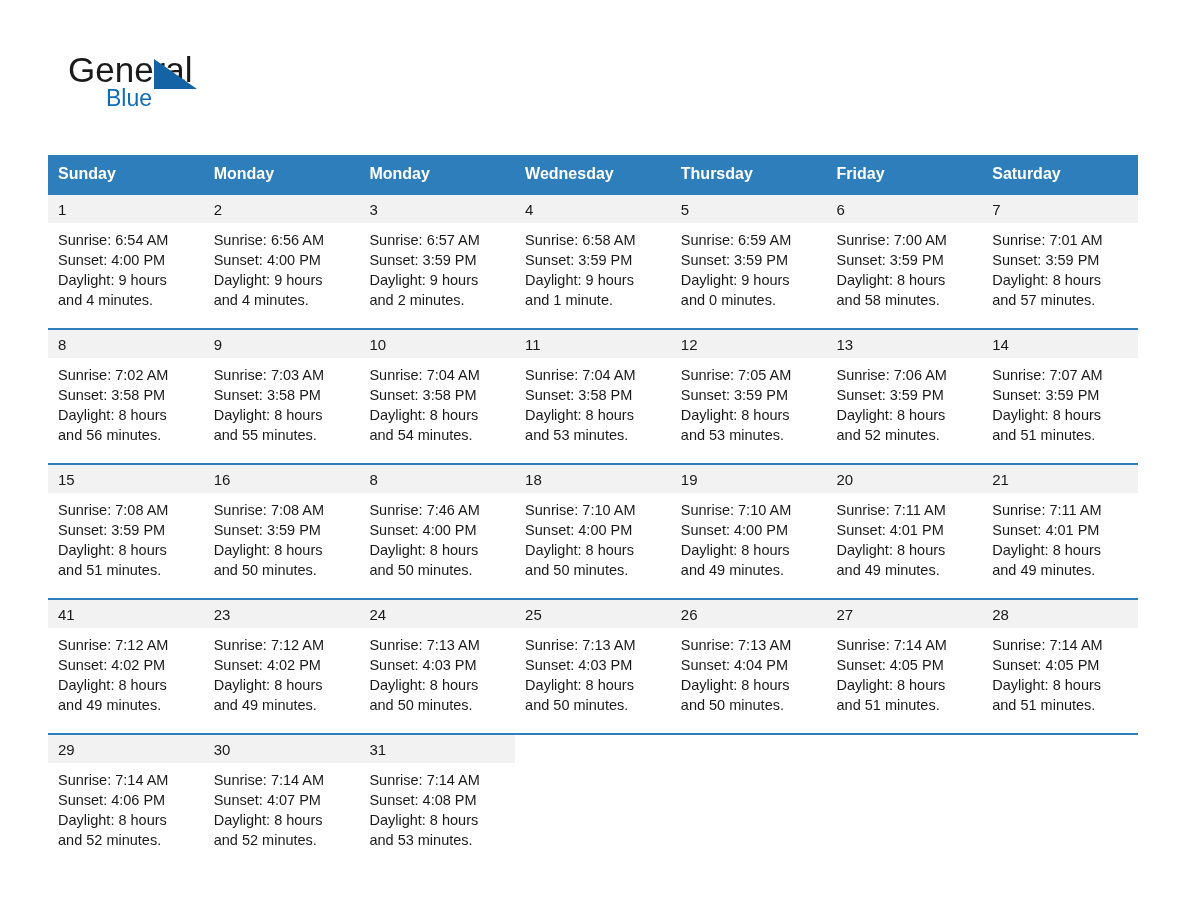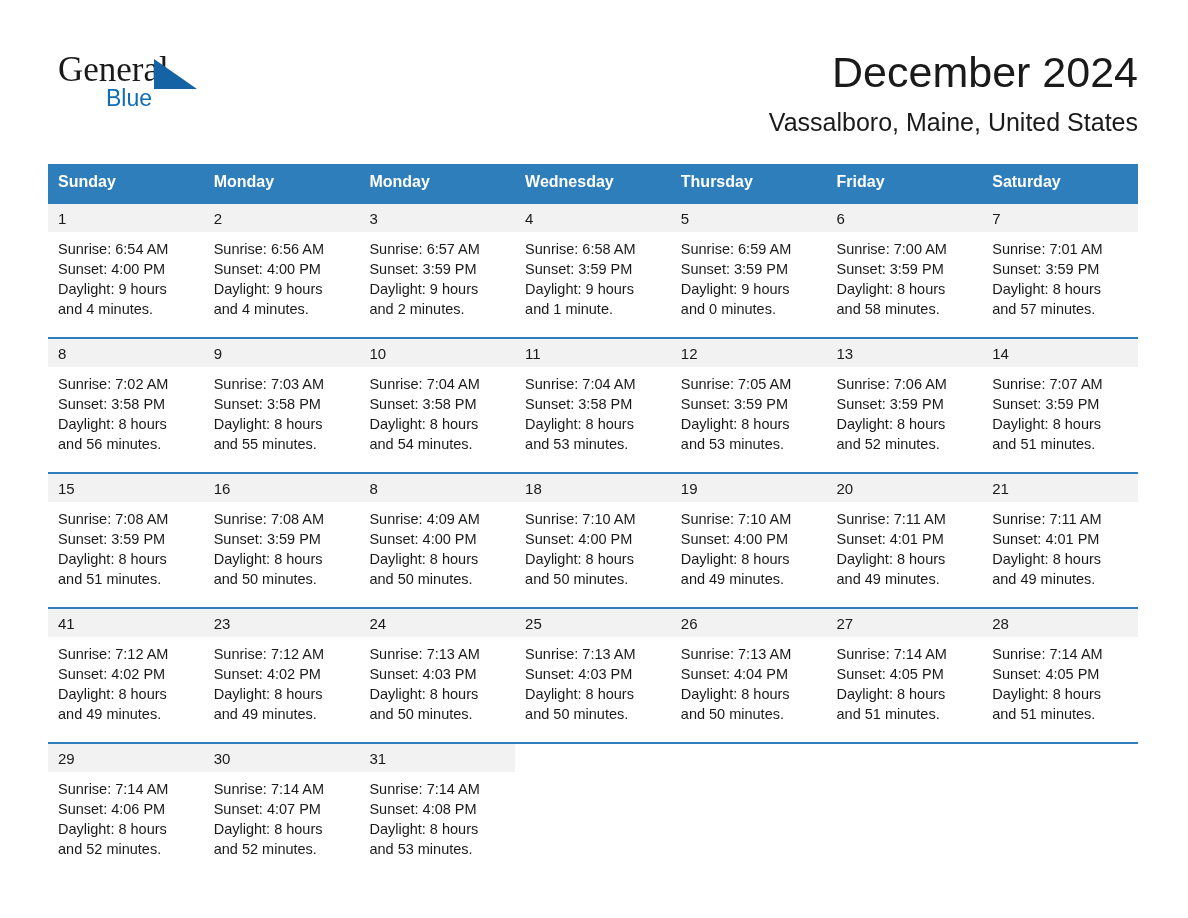--- a/index.html
+++ b/index.html
@@ -30,27 +30,27 @@
     box-sizing: border-box;
   }
   .brand {
     position: relative;
     width: 200px;
     height: 80px;
     flex: 0 0 auto;
   }
   .brand-general {
     position: absolute;
-    left: 0;
+    left: 10px;
     top: 4px;
     font-size: 35px;
     letter-spacing: 0px;
     color: #1a1a1a;
     line-height: 1;
-    font-family: Liberation Serif, serif;
+    font-family: Liberation Sans, sans-serif;
   }
   .brand-triangle {
     position: absolute;
     left: 96px;
     top: 11px;
     width: 0;
     height: 0;
     border-left: 43px solid #1464a5;
     border-top: 30px solid transparent;
   }
@@ -144,24 +144,20 @@
 <div class="page">
 
   <div class="header">
 
     <div class="brand">
       <span class="brand-general">General</span>
       <span class="brand-triangle"></span>
       <span class="brand-blue">Blue</span>
     </div>
 
-    <div class="title-block">
-      <h1 class="month-title">December 2024</h1>
-      <div class="location-subtitle">Vassalboro, Maine, United States</div>
-    </div>
 
   </div>
 
   <table class="calendar">
     <colgroup>
       <col>
         <col>
         <col>
         <col>
         <col>
@@ -325,21 +321,21 @@
             <div class="cell-body">
               <div class="cell-line">Sunrise: 7:08 AM</div>
               <div class="cell-line">Sunset: 3:59 PM</div>
               <div class="cell-line">Daylight: 8 hours</div>
               <div class="cell-line">and 50 minutes.</div>
             </div>
           </td>
           <td class="day-cell">
             <div class="daynum">8</div>
             <div class="cell-body">
-              <div class="cell-line">Sunrise: 4:09 AM</div>
+              <div class="cell-line">Sunrise: 7:46 AM</div>
               <div class="cell-line">Sunset: 4:00 PM</div>
               <div class="cell-line">Daylight: 8 hours</div>
               <div class="cell-line">and 50 minutes.</div>
             </div>
           </td>
           <td class="day-cell">
             <div class="daynum">18</div>
             <div class="cell-body">
               <div class="cell-line">Sunrise: 7:10 AM</div>
               <div class="cell-line">Sunset: 4:00 PM</div>

